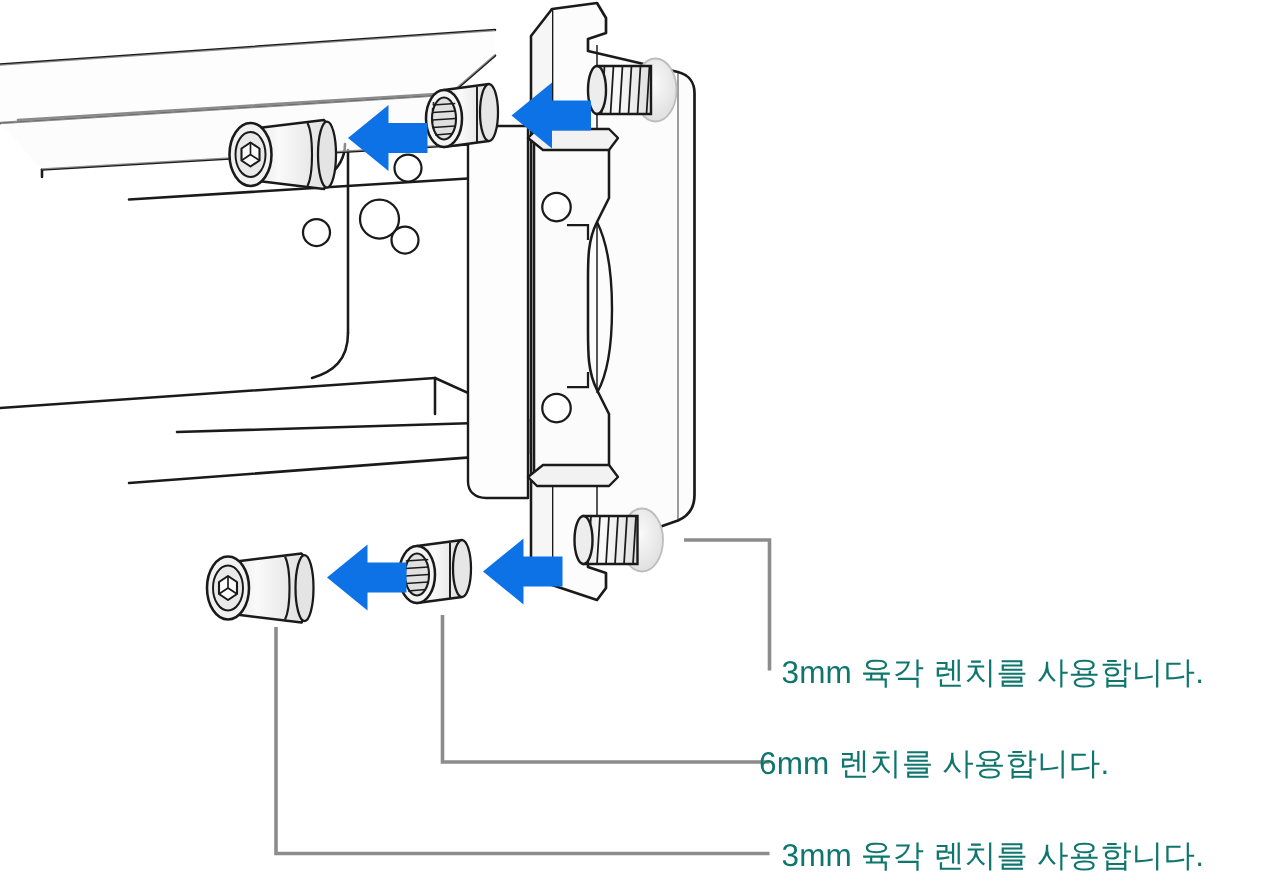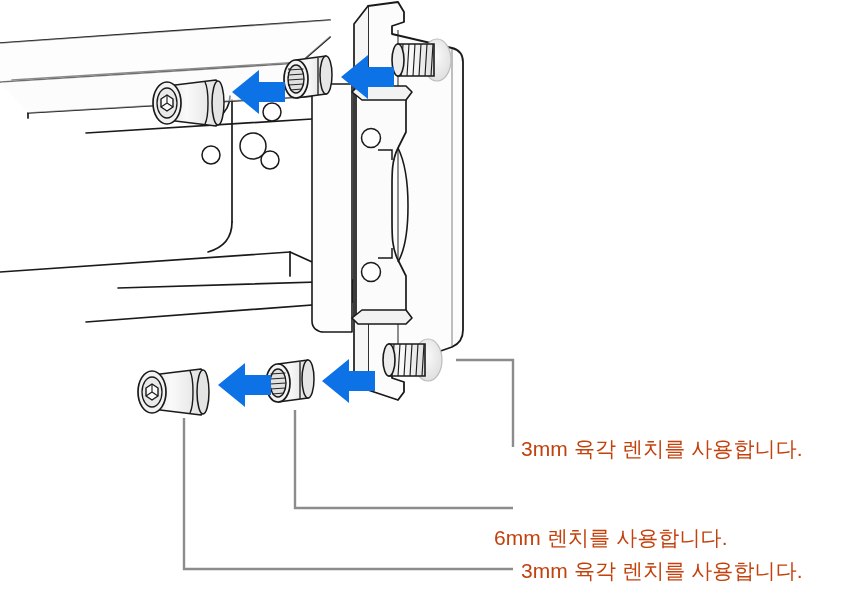--- a/index.html
+++ b/index.html
@@ -7,27 +7,27 @@
     width:841px;height:596px;
     font-family:"Liberation Sans","DejaVu Sans",sans-serif;
     -webkit-font-smoothing:antialiased;
     overflow:hidden;
   }
   #stage{position:relative;width:841px;height:596px;background:#fff;}
   #art{position:absolute;left:0;top:0;width:841px;height:596px;}
   .callout-label{
     position:absolute;
     font-size:21px;
-    color:#c2410c;
+    color:#0f766e;
     white-space:nowrap;
     letter-spacing:0.1px;
     line-height:1;
   }
   #label-top{left:521px;top:438px;}
-  #label-mid{left:494px;top:499px;margin-top:28px;}
+  #label-mid{left:506px;top:499px;}
   #label-bot{left:521px;top:560px;}
 </style>
 </head>
 <body>
 
 <div id="stage">
 
   <svg id="art" viewBox="0 0 841 596">
 
     <defs>

